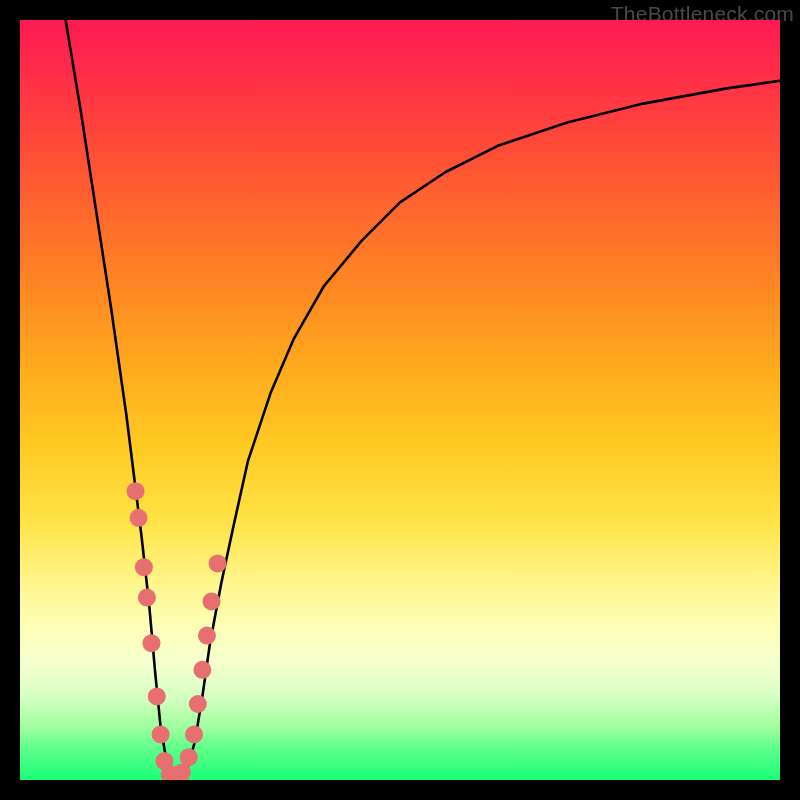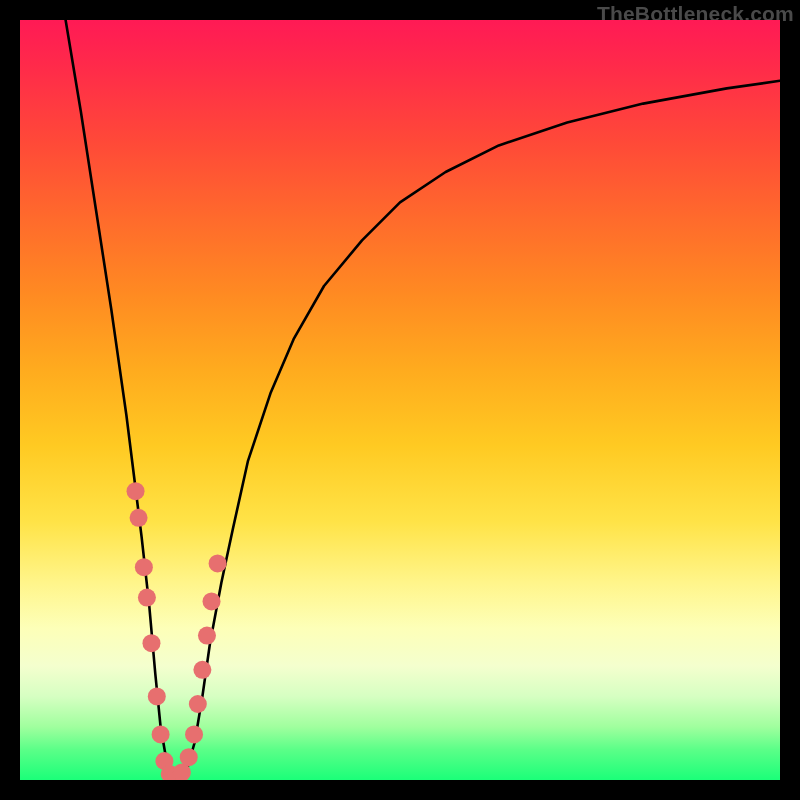--- a/index.html
+++ b/index.html
@@ -52,21 +52,21 @@
     position: absolute;
     inset: 0;
   }
   .watermark {
     position: absolute;
     top: 2px;
     right: 6px;
     font-size: 21px;
     color: #4a4a4a;
     letter-spacing: 0.2px;
-    font-weight: 700;
+    font-weight: 400;
     user-select: none;
     pointer-events: none;
   }
 </style>
 </head>
 <body>
 
 <div class="frame">
   <div class="watermark">TheBottleneck.com</div>
   <div class="plot-area">

